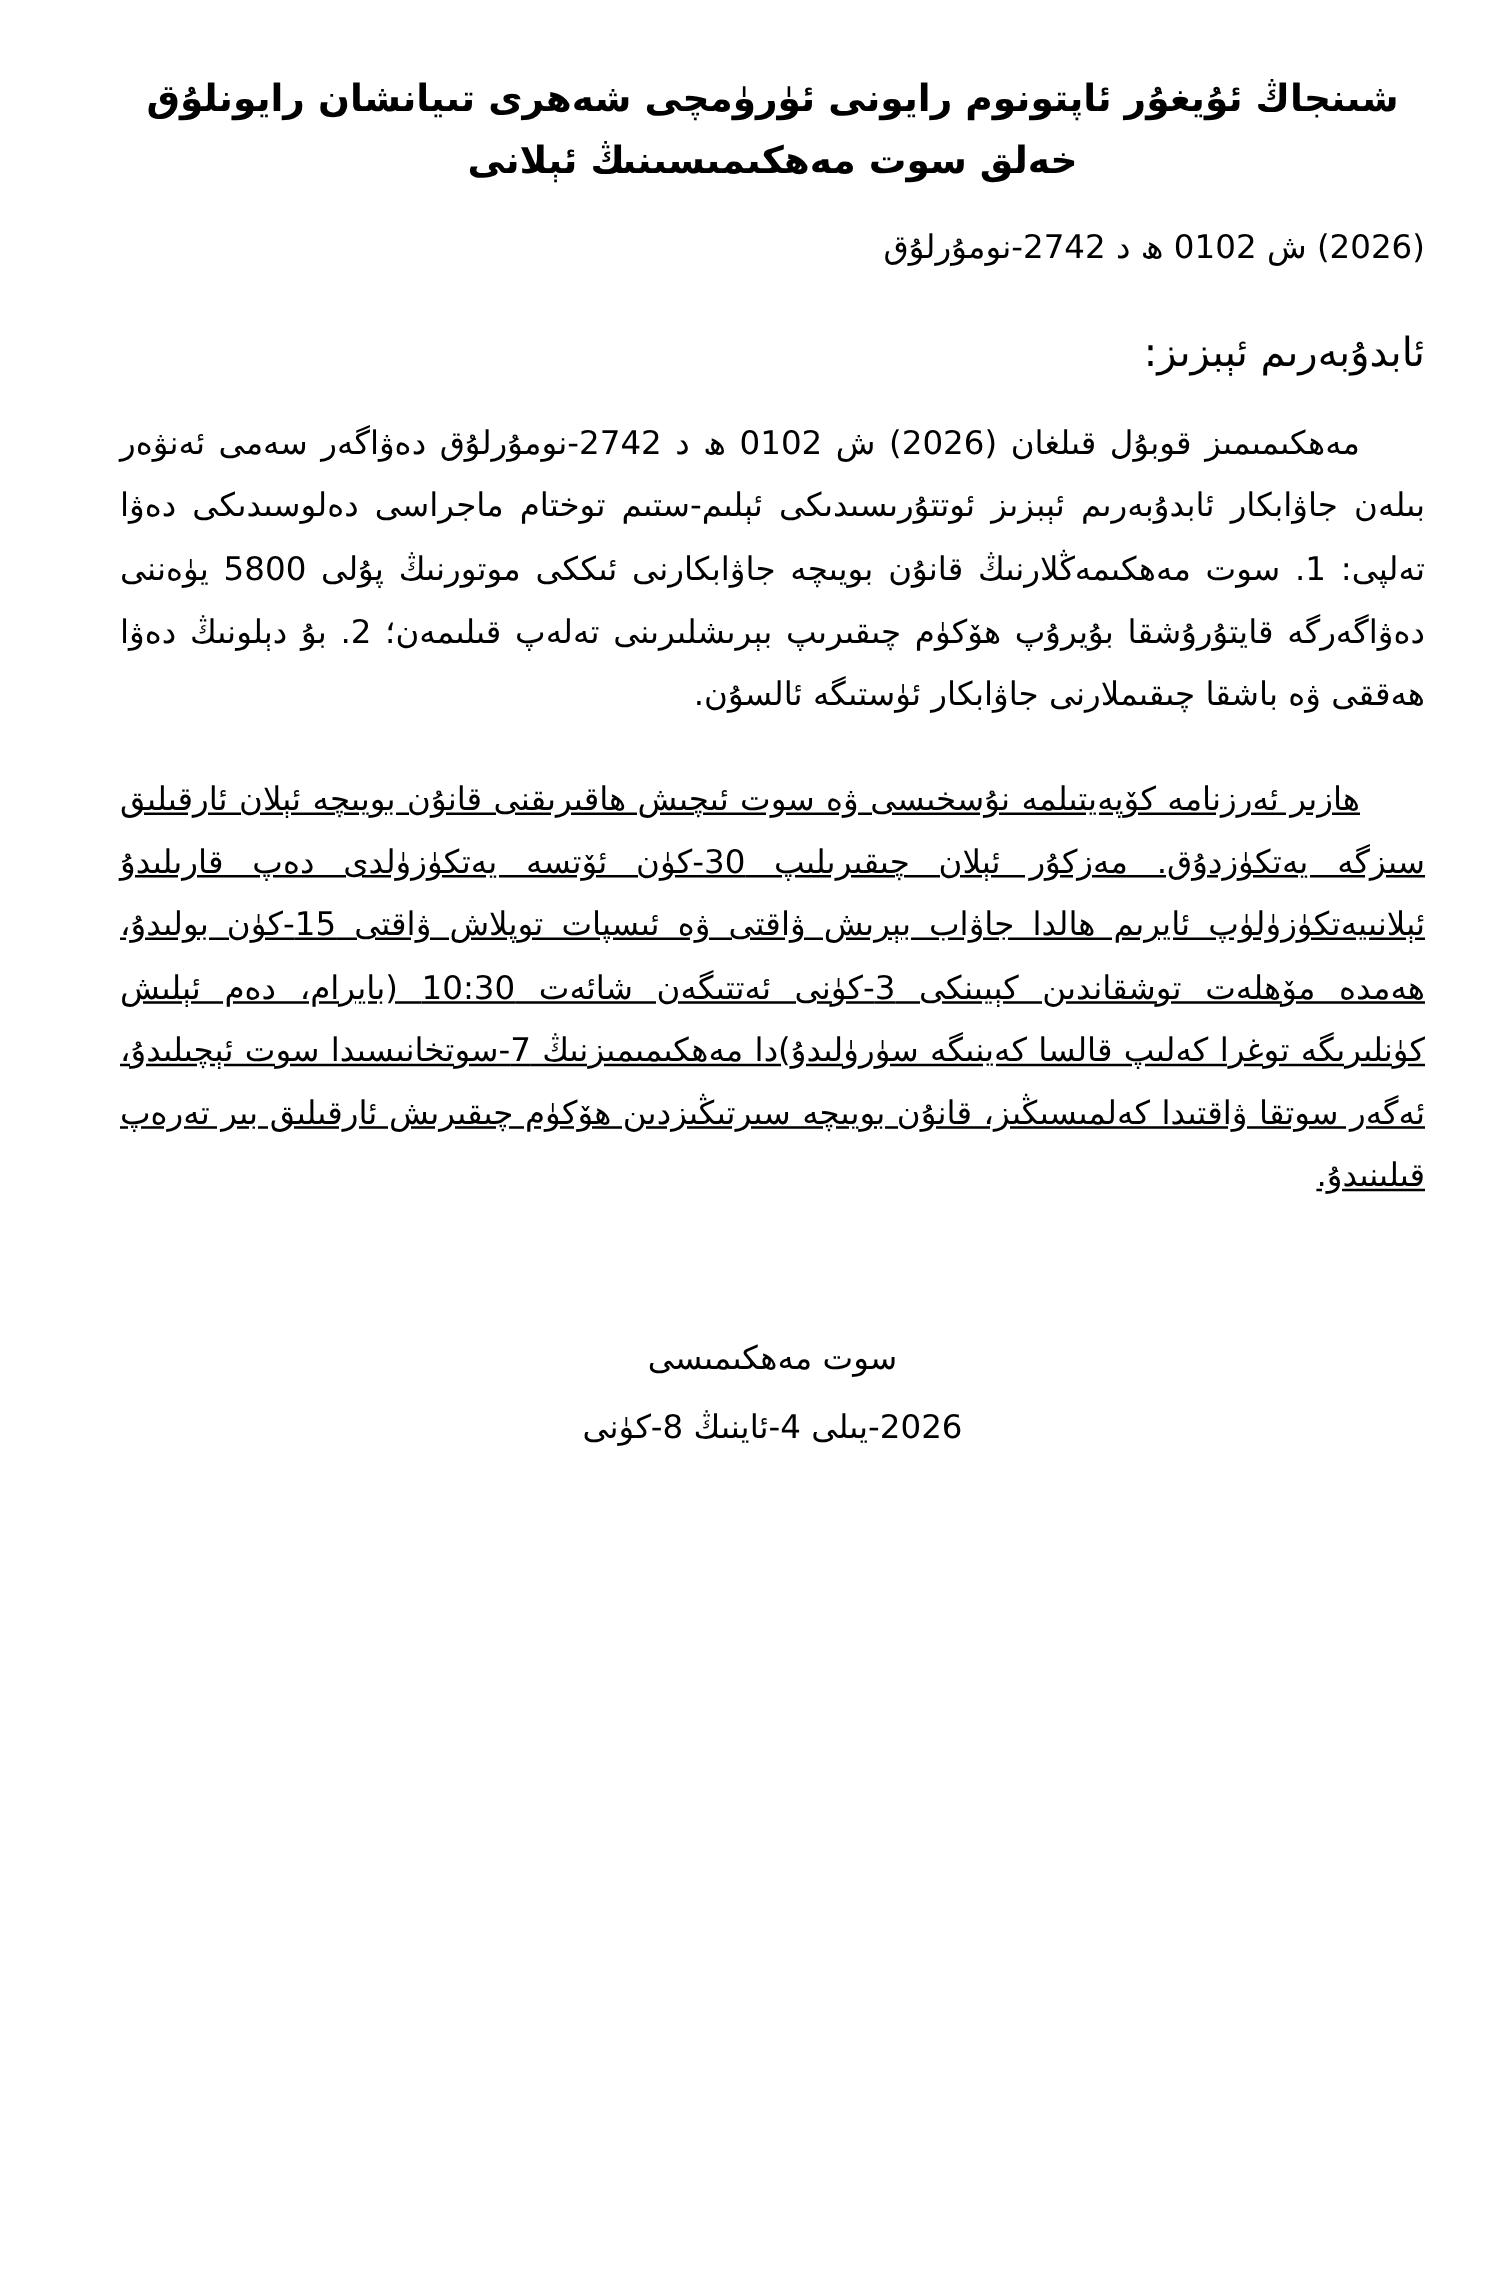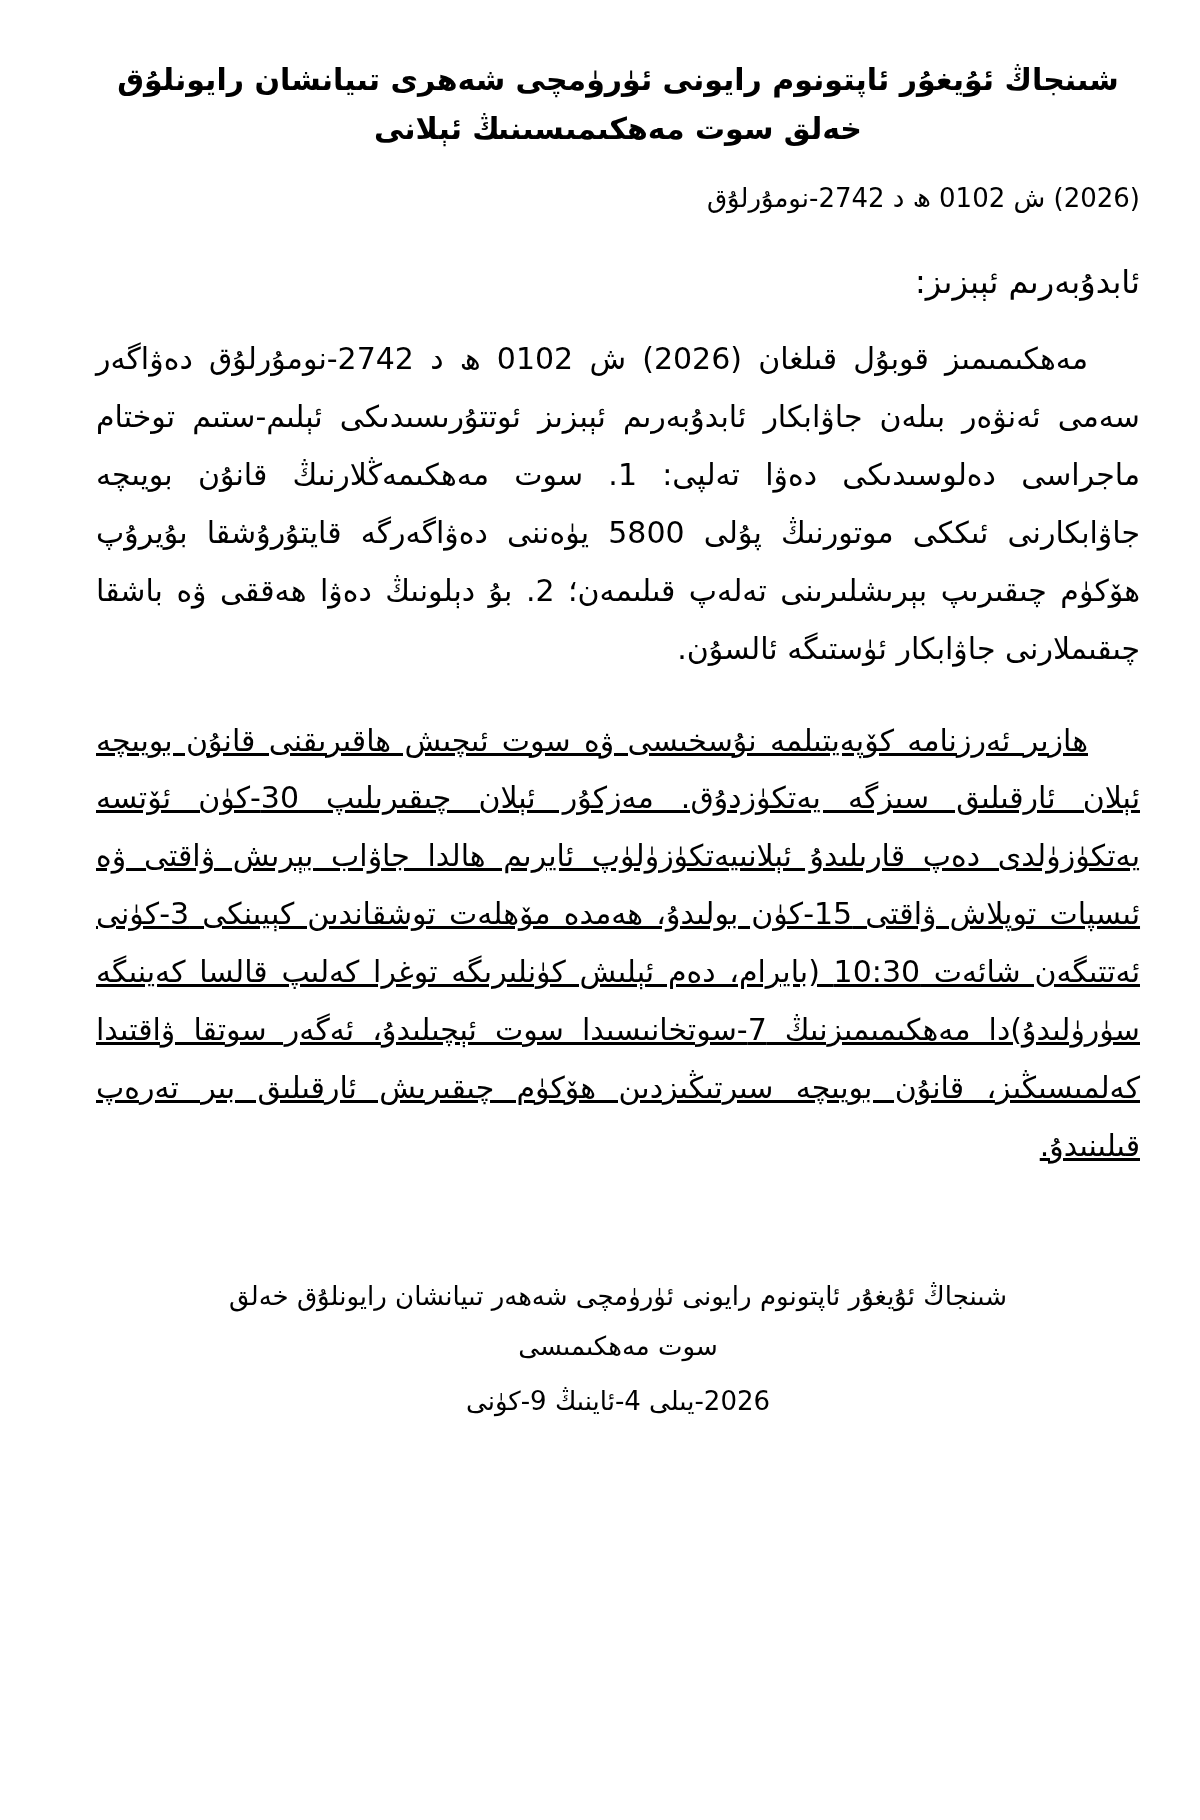--- a/index.html
+++ b/index.html
@@ -34,21 +34,21 @@
     margin: 26px 0 0 0;
     line-height: 1.5;
   }
   .salutation {
     font-size: 32px;
     text-align: right;
     margin: 40px 0 0 0;
     line-height: 1.5;
   }
   .body-par {
-    font-size: 30px;
+    font-size: 26px;
     line-height: 1.93;
     text-align: justify;
     text-align-last: right;
     margin: 24px 0 0 0;
     text-indent: 52px;
   }
   .body-par.second {
     margin-top: 34px;
     text-decoration: underline;
   }
@@ -77,18 +77,17 @@
 
   <div class="doc-number">(2026) ش 0102 ھ د 2742-نومۇرلۇق</div>
 
   <div class="salutation">ئابدۇبەرىم ئېبزىز:</div>
 
   <p class="body-par">مەھكىمىمىز قوبۇل قىلغان (2026) ش 0102 ھ د 2742-نومۇرلۇق دەۋاگەر سەمى ئەنۋەر بىلەن جاۋابكار ئابدۇبەرىم ئېبزىز ئوتتۇرىسىدىكى ئېلىم-ستىم توختام ماجراسى دەلوسىدىكى دەۋا تەلپى: 1. سوت مەھكىمەڭلارنىڭ قانۇن بويىچە جاۋابكارنى ئىككى موتورنىڭ پۇلى 5800 يۈەننى دەۋاگەرگە قايتۇرۇشقا بۇيرۇپ ھۆكۈم چىقىرىپ بېرىشلىرىنى تەلەپ قىلىمەن؛ 2. بۇ دېلونىڭ دەۋا ھەققى ۋە باشقا چىقىملارنى جاۋابكار ئۈستىگە ئالسۇن.</p>
 
   <p class="body-par second">ھازىر ئەرزنامە كۆپەيتىلمە نۇسخىسى ۋە سوت ئىچىش ھاقىرىقنى قانۇن بويىچە ئېلان ئارقىلىق سىزگە يەتكۈزدۇق. مەزكۇر ئېلان چىقىرىلىپ 30-كۈن ئۆتسە يەتكۈزۈلدى دەپ قارىلىدۇ ئېلانىيەتكۈزۈلۈپ ئايرىم ھالدا جاۋاب بېرىش ۋاقتى ۋە ئىسپات توپلاش ۋاقتى 15-كۈن بولىدۇ، ھەمدە مۆھلەت توشقاندىن كېيىنكى 3-كۈنى ئەتتىگەن شائەت 10:30 (بايرام، دەم ئېلىش كۈنلىرىگە توغرا كەلىپ قالسا كەينىگە سۈرۈلىدۇ)دا مەھكىمىمىزنىڭ 7-سوتخانىسىدا سوت ئېچىلىدۇ، ئەگەر سوتقا ۋاقتىدا كەلمىسىڭىز، قانۇن بويىچە سىرتىڭىزدىن ھۆكۈم چىقىرىش ئارقىلىق بىر تەرەپ قىلىنىدۇ.</p>
 
   <div class="signature-block">
-    <span class="signature-line sig-org">شىنجاڭ ئۇيغۇر ئاپتونوم رايونى ئۈرۈمچى شەھەر تىيانشان رايونلۇق خەلق</span>
     <span class="signature-line">سوت مەھكىمىسى</span>
-    <span class="signature-line sig-date">2026-يىلى 4-ئاينىڭ 9-كۈنى</span>
+    <span class="signature-line sig-date">2026-يىلى 4-ئاينىڭ 8-كۈنى</span>
   </div>
 
 </div>
 
 </body></html>

